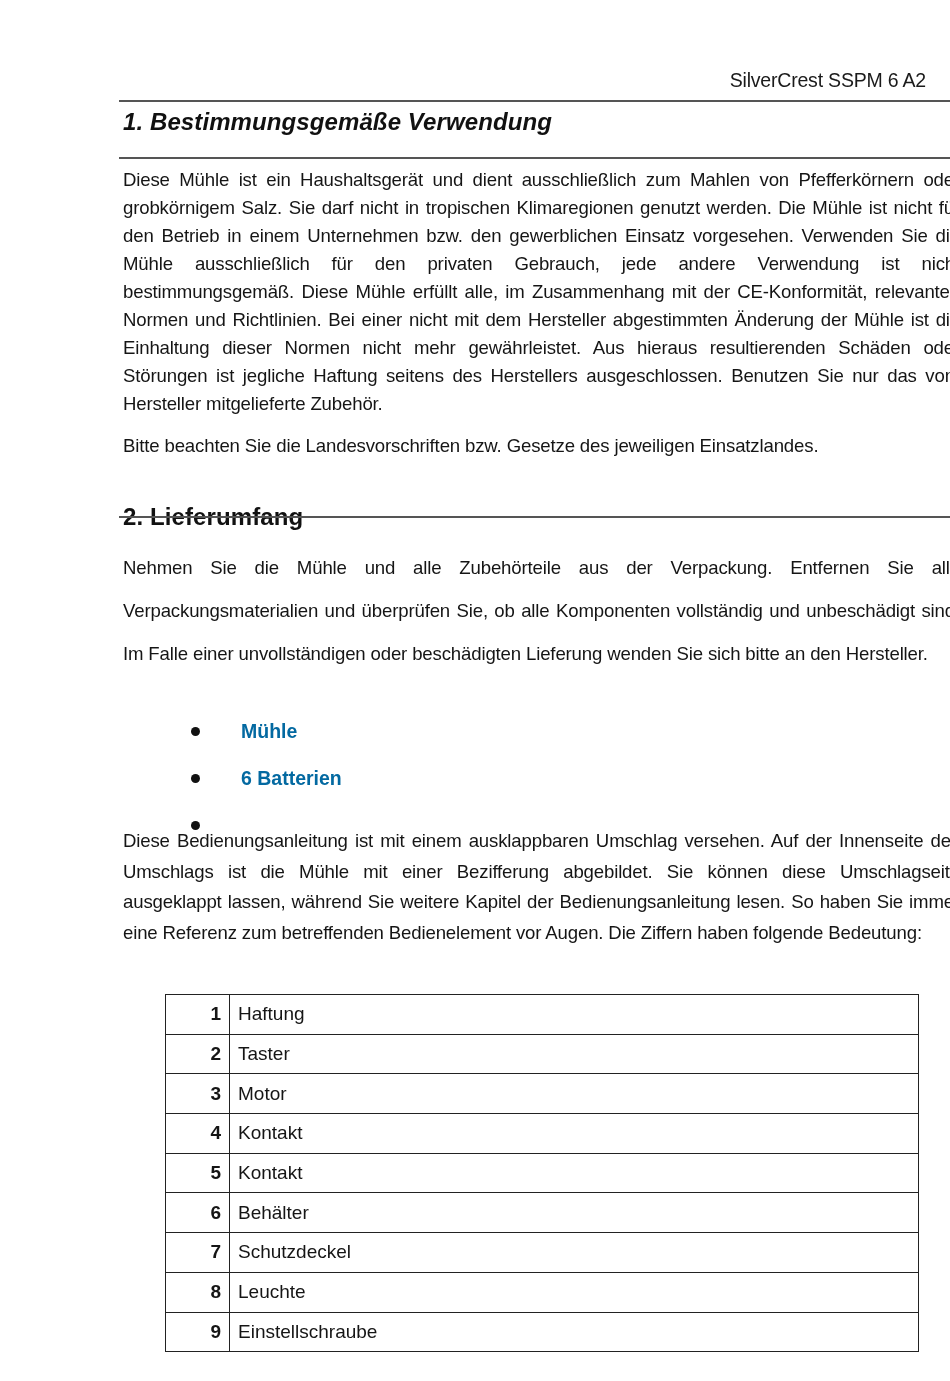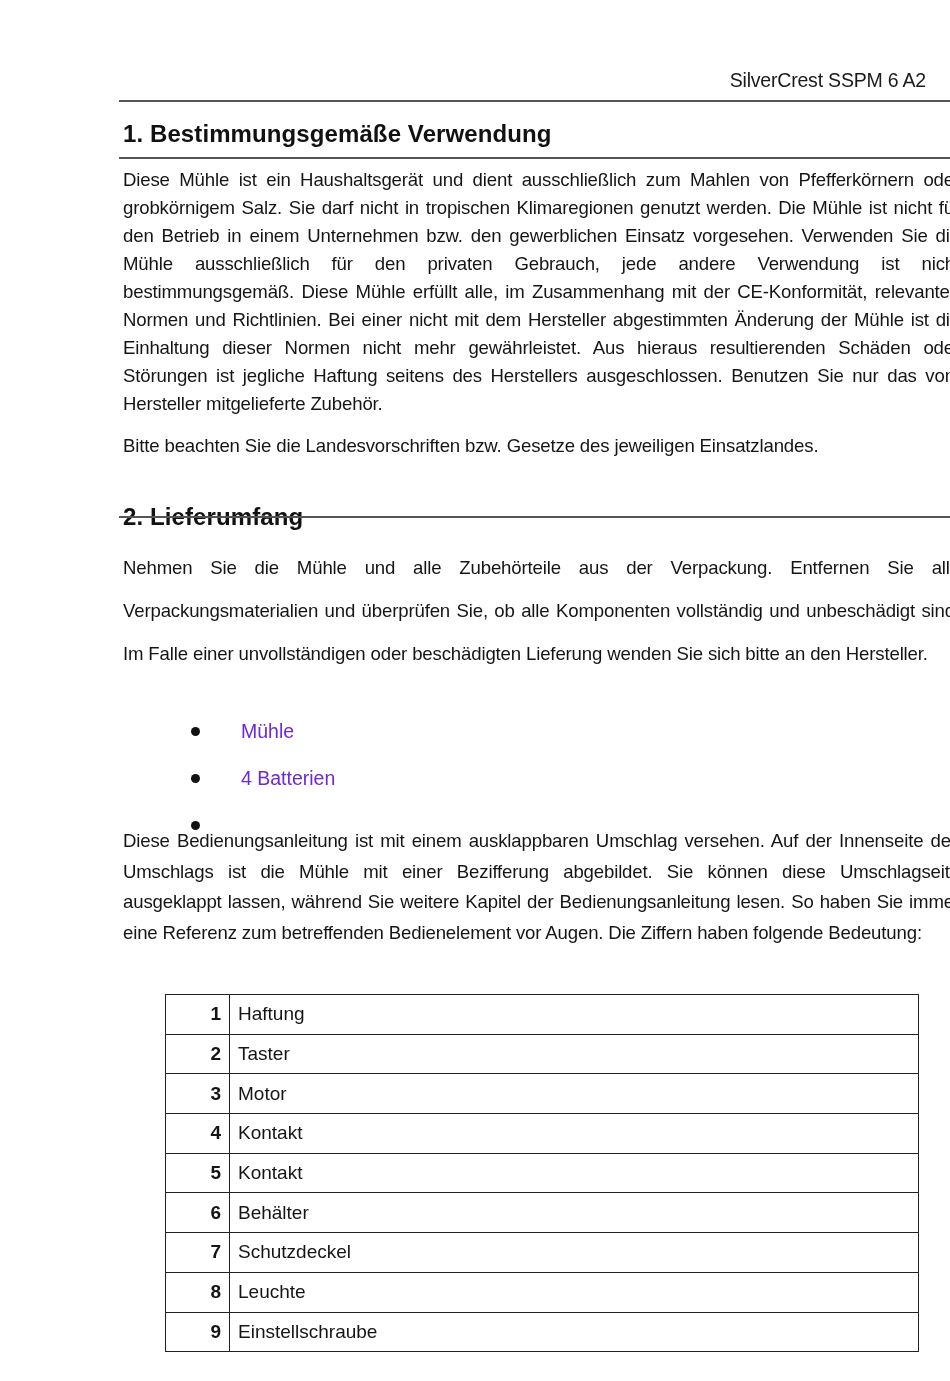--- a/index.html
+++ b/index.html
@@ -40,21 +40,21 @@
     .rule.bottom { top: 1350px; }
 
     .heading {
       position: absolute;
       left: 63px;
       font-size: 24px;
       font-weight: bold;
       color: #111111;
       letter-spacing: 0.1px;
     }
-    .heading.h1 { top: 60px; }
+    .heading.h1 { top: 48px; font-style: italic; }
     .heading.h2 { top: 443px; }
 
     .para {
       position: absolute;
       left: 63px;
       width: 837px;
       font-size: 18.6px;
       text-align: justify;
       color: #151515;
       letter-spacing: -0.15px;
@@ -67,22 +67,22 @@
     .bullets {
       position: absolute;
       left: 112px;
       top: 640px;
       list-style: none;
     }
     .bullets li {
       height: 32px;
       line-height: 32px;
       font-size: 19.5px;
-      font-weight: normal;
-      color: #6d28d9;
+      font-weight: bold;
+      color: #0369a1;
       display: flex;
       align-items: center;
     }
     .bullets .dot {
       display: inline-block;
       width: 9px; height: 9px;
       border-radius: 50%;
       background: #111111;
       margin-right: 26px;
       margin-left: 4px;
@@ -140,21 +140,21 @@
 
   <p class="para p3">Nehmen Sie die Mühle und alle Zubehörteile aus der Verpackung. Entfernen Sie alle Verpackungsmaterialien und überprüfen Sie, ob alle Komponenten vollständig und unbeschädigt sind. Im Falle einer unvollständigen oder beschädigten Lieferung wenden Sie sich bitte an den Hersteller.</p>
 
   <ul class="bullets">
     <li>
       <span class="dot"></span>
       <span>Mühle</span>
     </li>
     <li>
       <span class="dot"></span>
-      <span>4 Batterien</span>
+      <span>6 Batterien</span>
     </li>
     <li>
       <span class="dot"></span>
     </li>
   </ul>
 
   <p class="para p4">Diese Bedienungsanleitung ist mit einem ausklappbaren Umschlag versehen. Auf der Innenseite des Umschlags ist die Mühle mit einer Bezifferung abgebildet. Sie können diese Umschlagseite ausgeklappt lassen, während Sie weitere Kapitel der Bedienungsanleitung lesen. So haben Sie immer eine Referenz zum betreffenden Bedienelement vor Augen. Die Ziffern haben folgende Bedeutung:</p>
 
   <table class="parts">
     <tbody>

